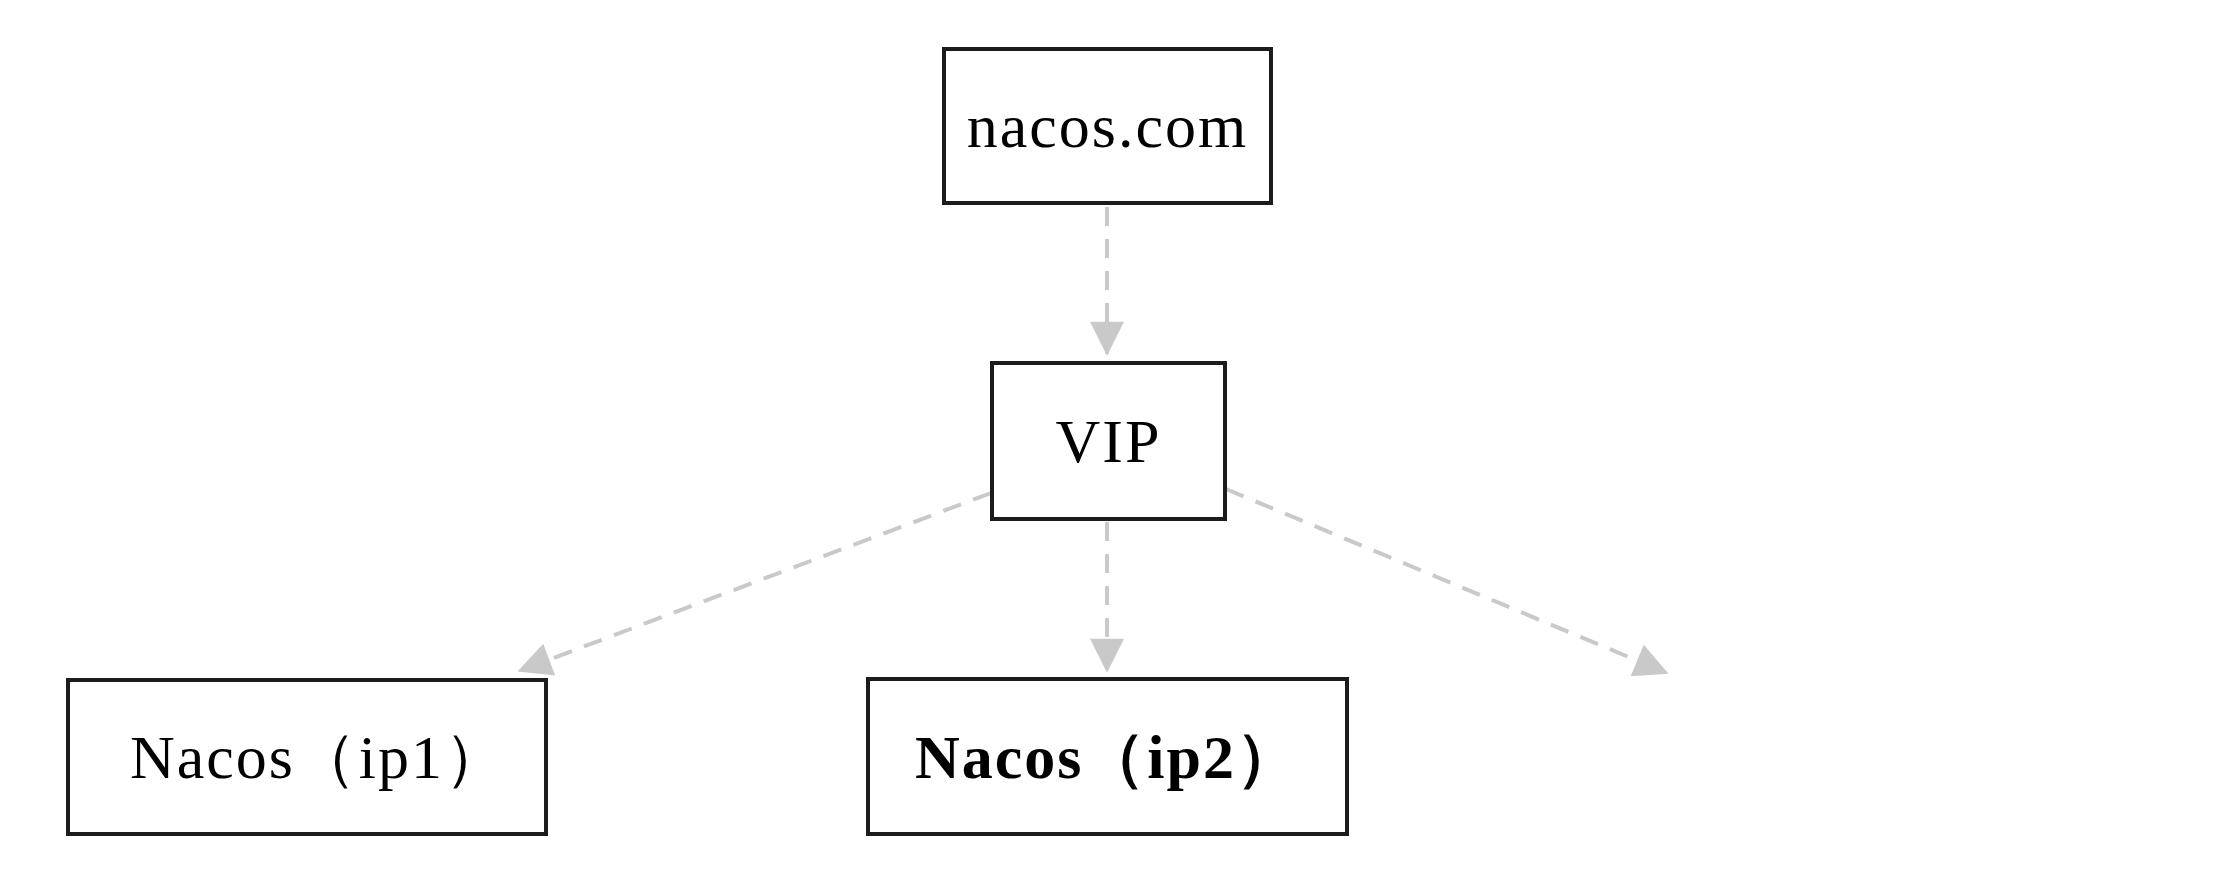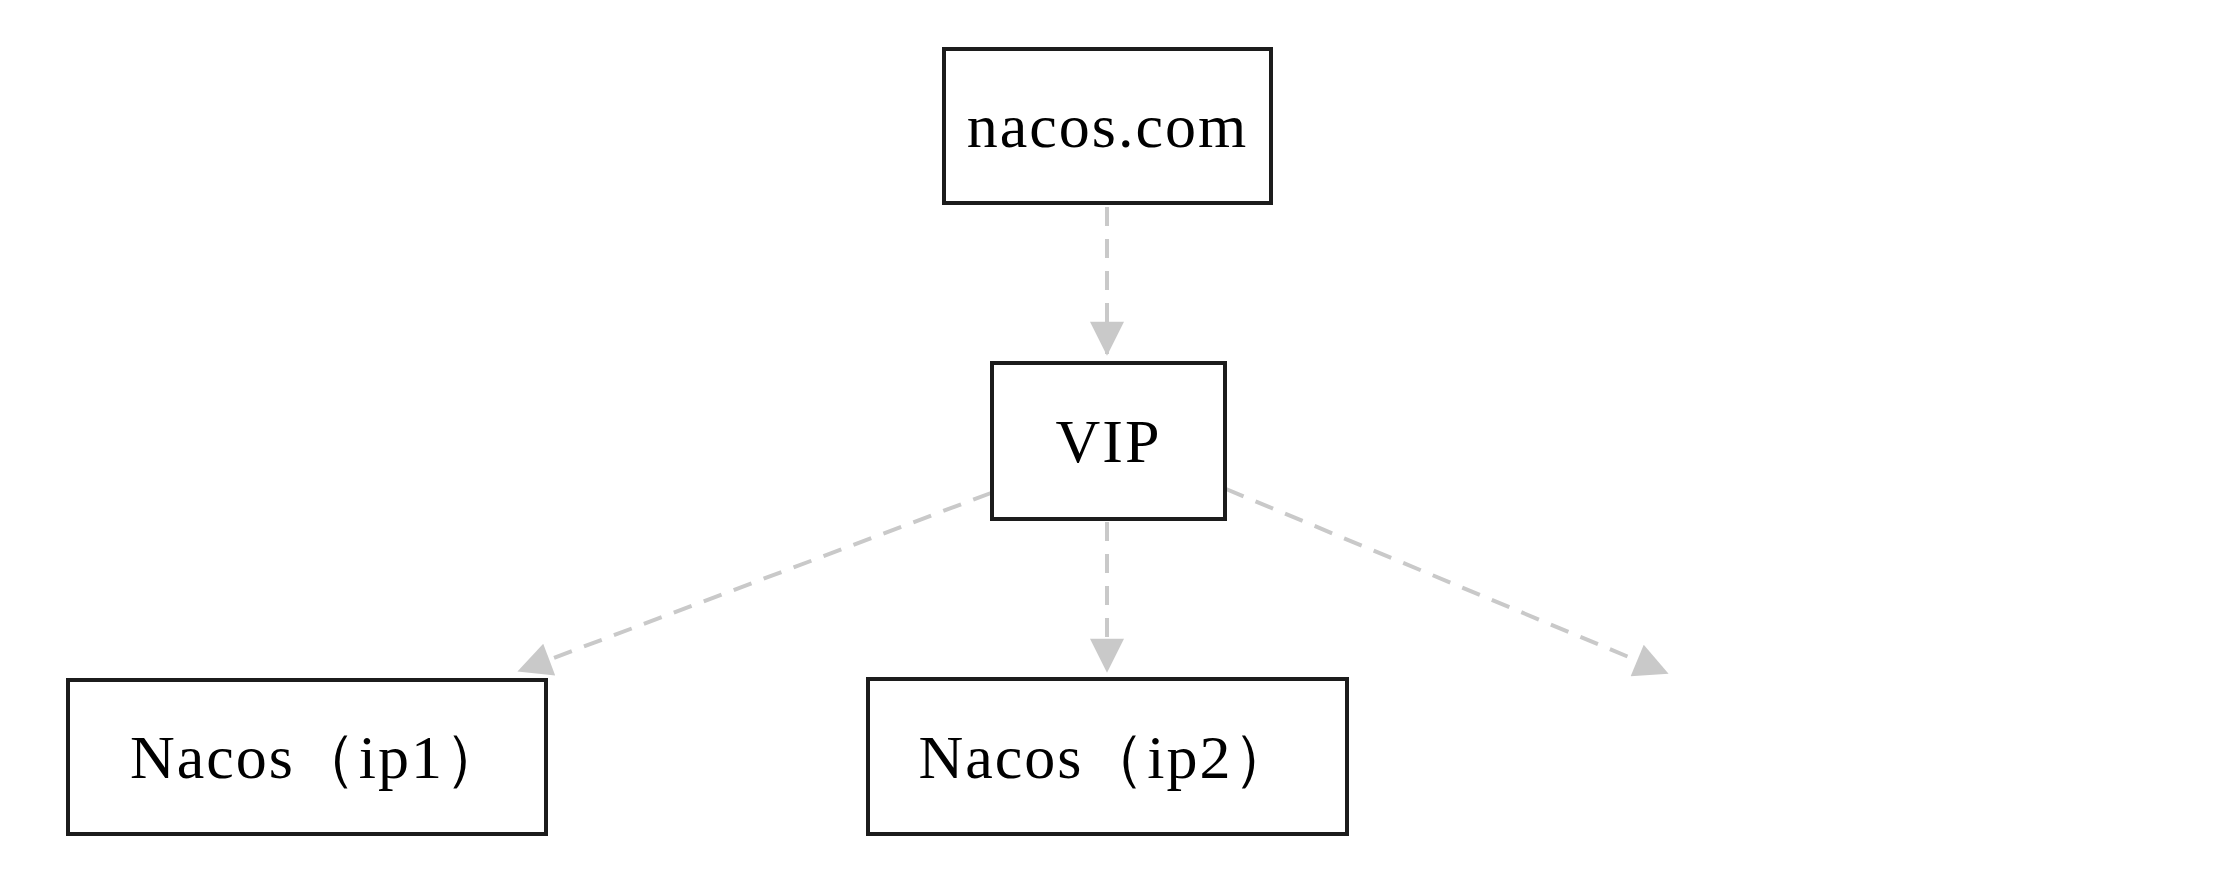--- a/index.html
+++ b/index.html
@@ -38,21 +38,21 @@
     align-items: center;
     justify-content: center;
     font-size: 62px;
     letter-spacing: 2px;
     color: var(--text, #000000);
     white-space: nowrap;
   }
   #node-nacos-com { left: 942px;  top: 47px;  width: 331px; height: 158px; }
   #node-vip       { left: 990px;  top: 361px; width: 237px; height: 160px; }
   #node-ip1       { left: 66px;   top: 678px; width: 482px; height: 158px; padding-left: 24px; }
-  #node-ip2       { left: 866px;  top: 677px; width: 483px; height: 159px; }
+  #node-ip2       { left: 866px;  top: 677px; width: 483px; height: 159px; font-weight: bold; }
   #node-ip3       { left: 1665px; top: 678px; width: 483px; height: 156px; }
 </style>
 </head>
 <body>
 
 <div class="canvas">
 
   <svg class="edges-layer" width="2234" height="884" viewBox="0 0 2234 884">
     <defs>
       <marker id="arrowhead" viewBox="0 0 10 10" refX="9.5" refY="5" markerWidth="11" markerHeight="8.5" orient="auto">

